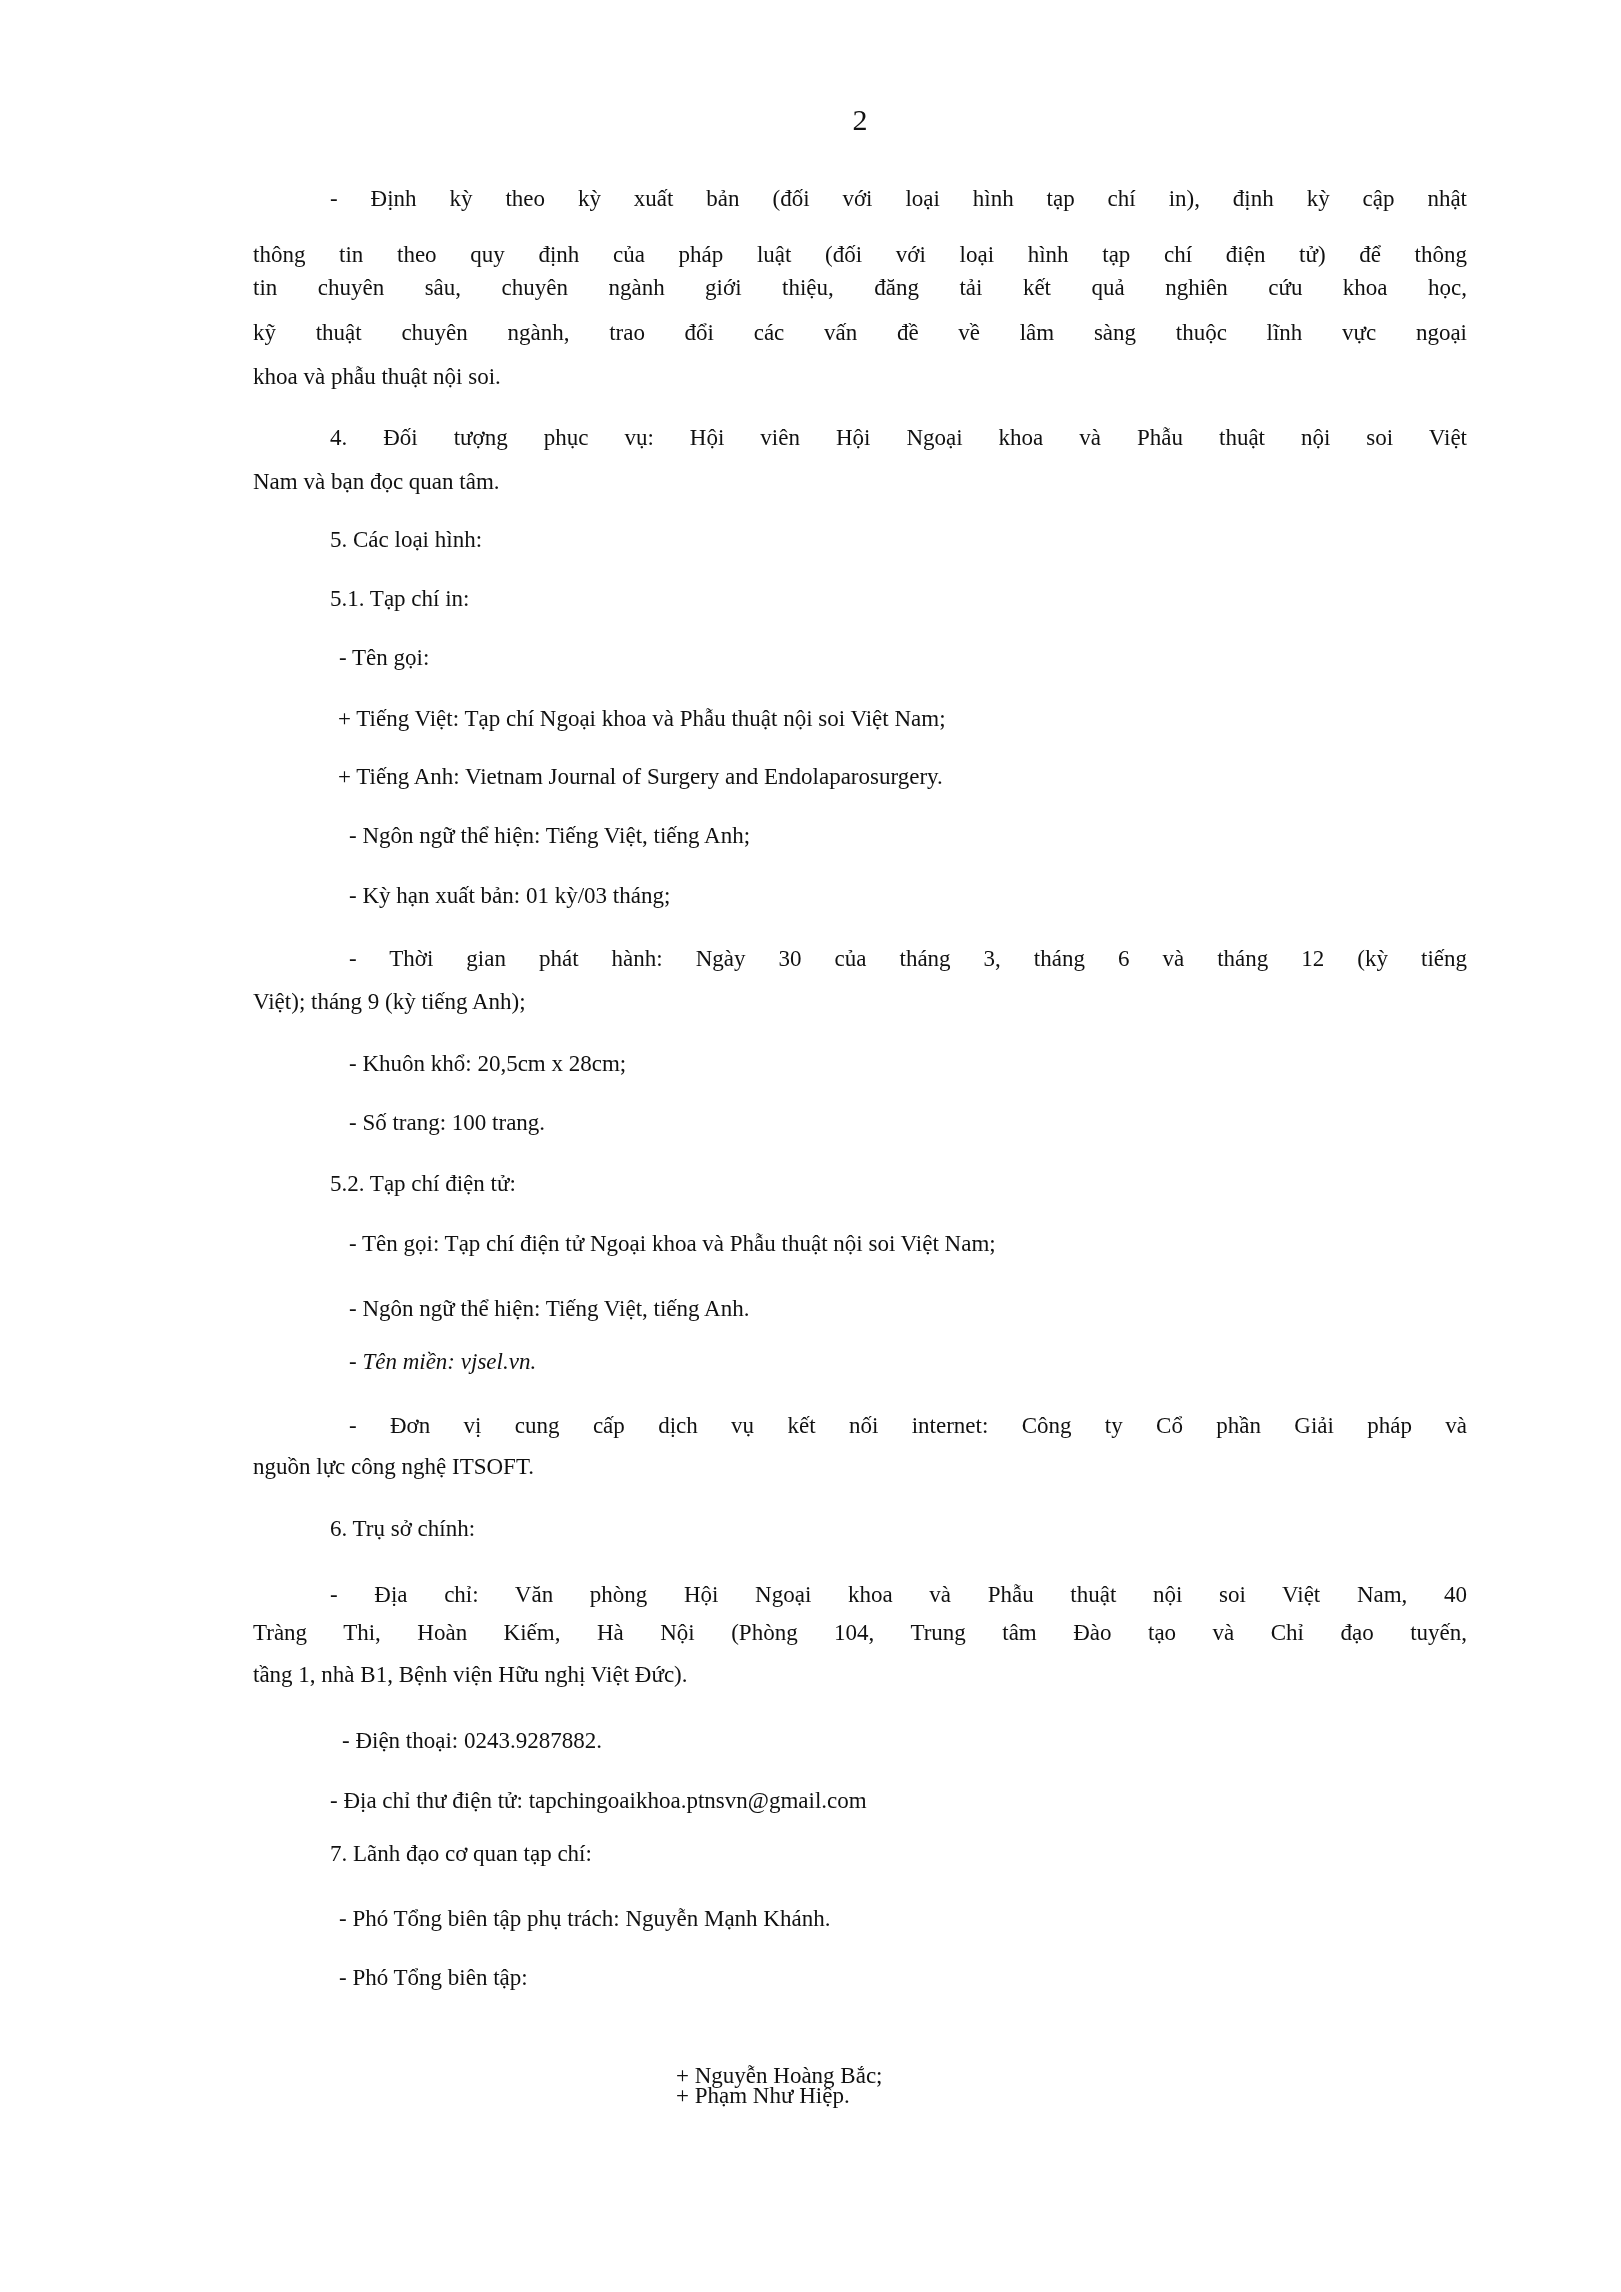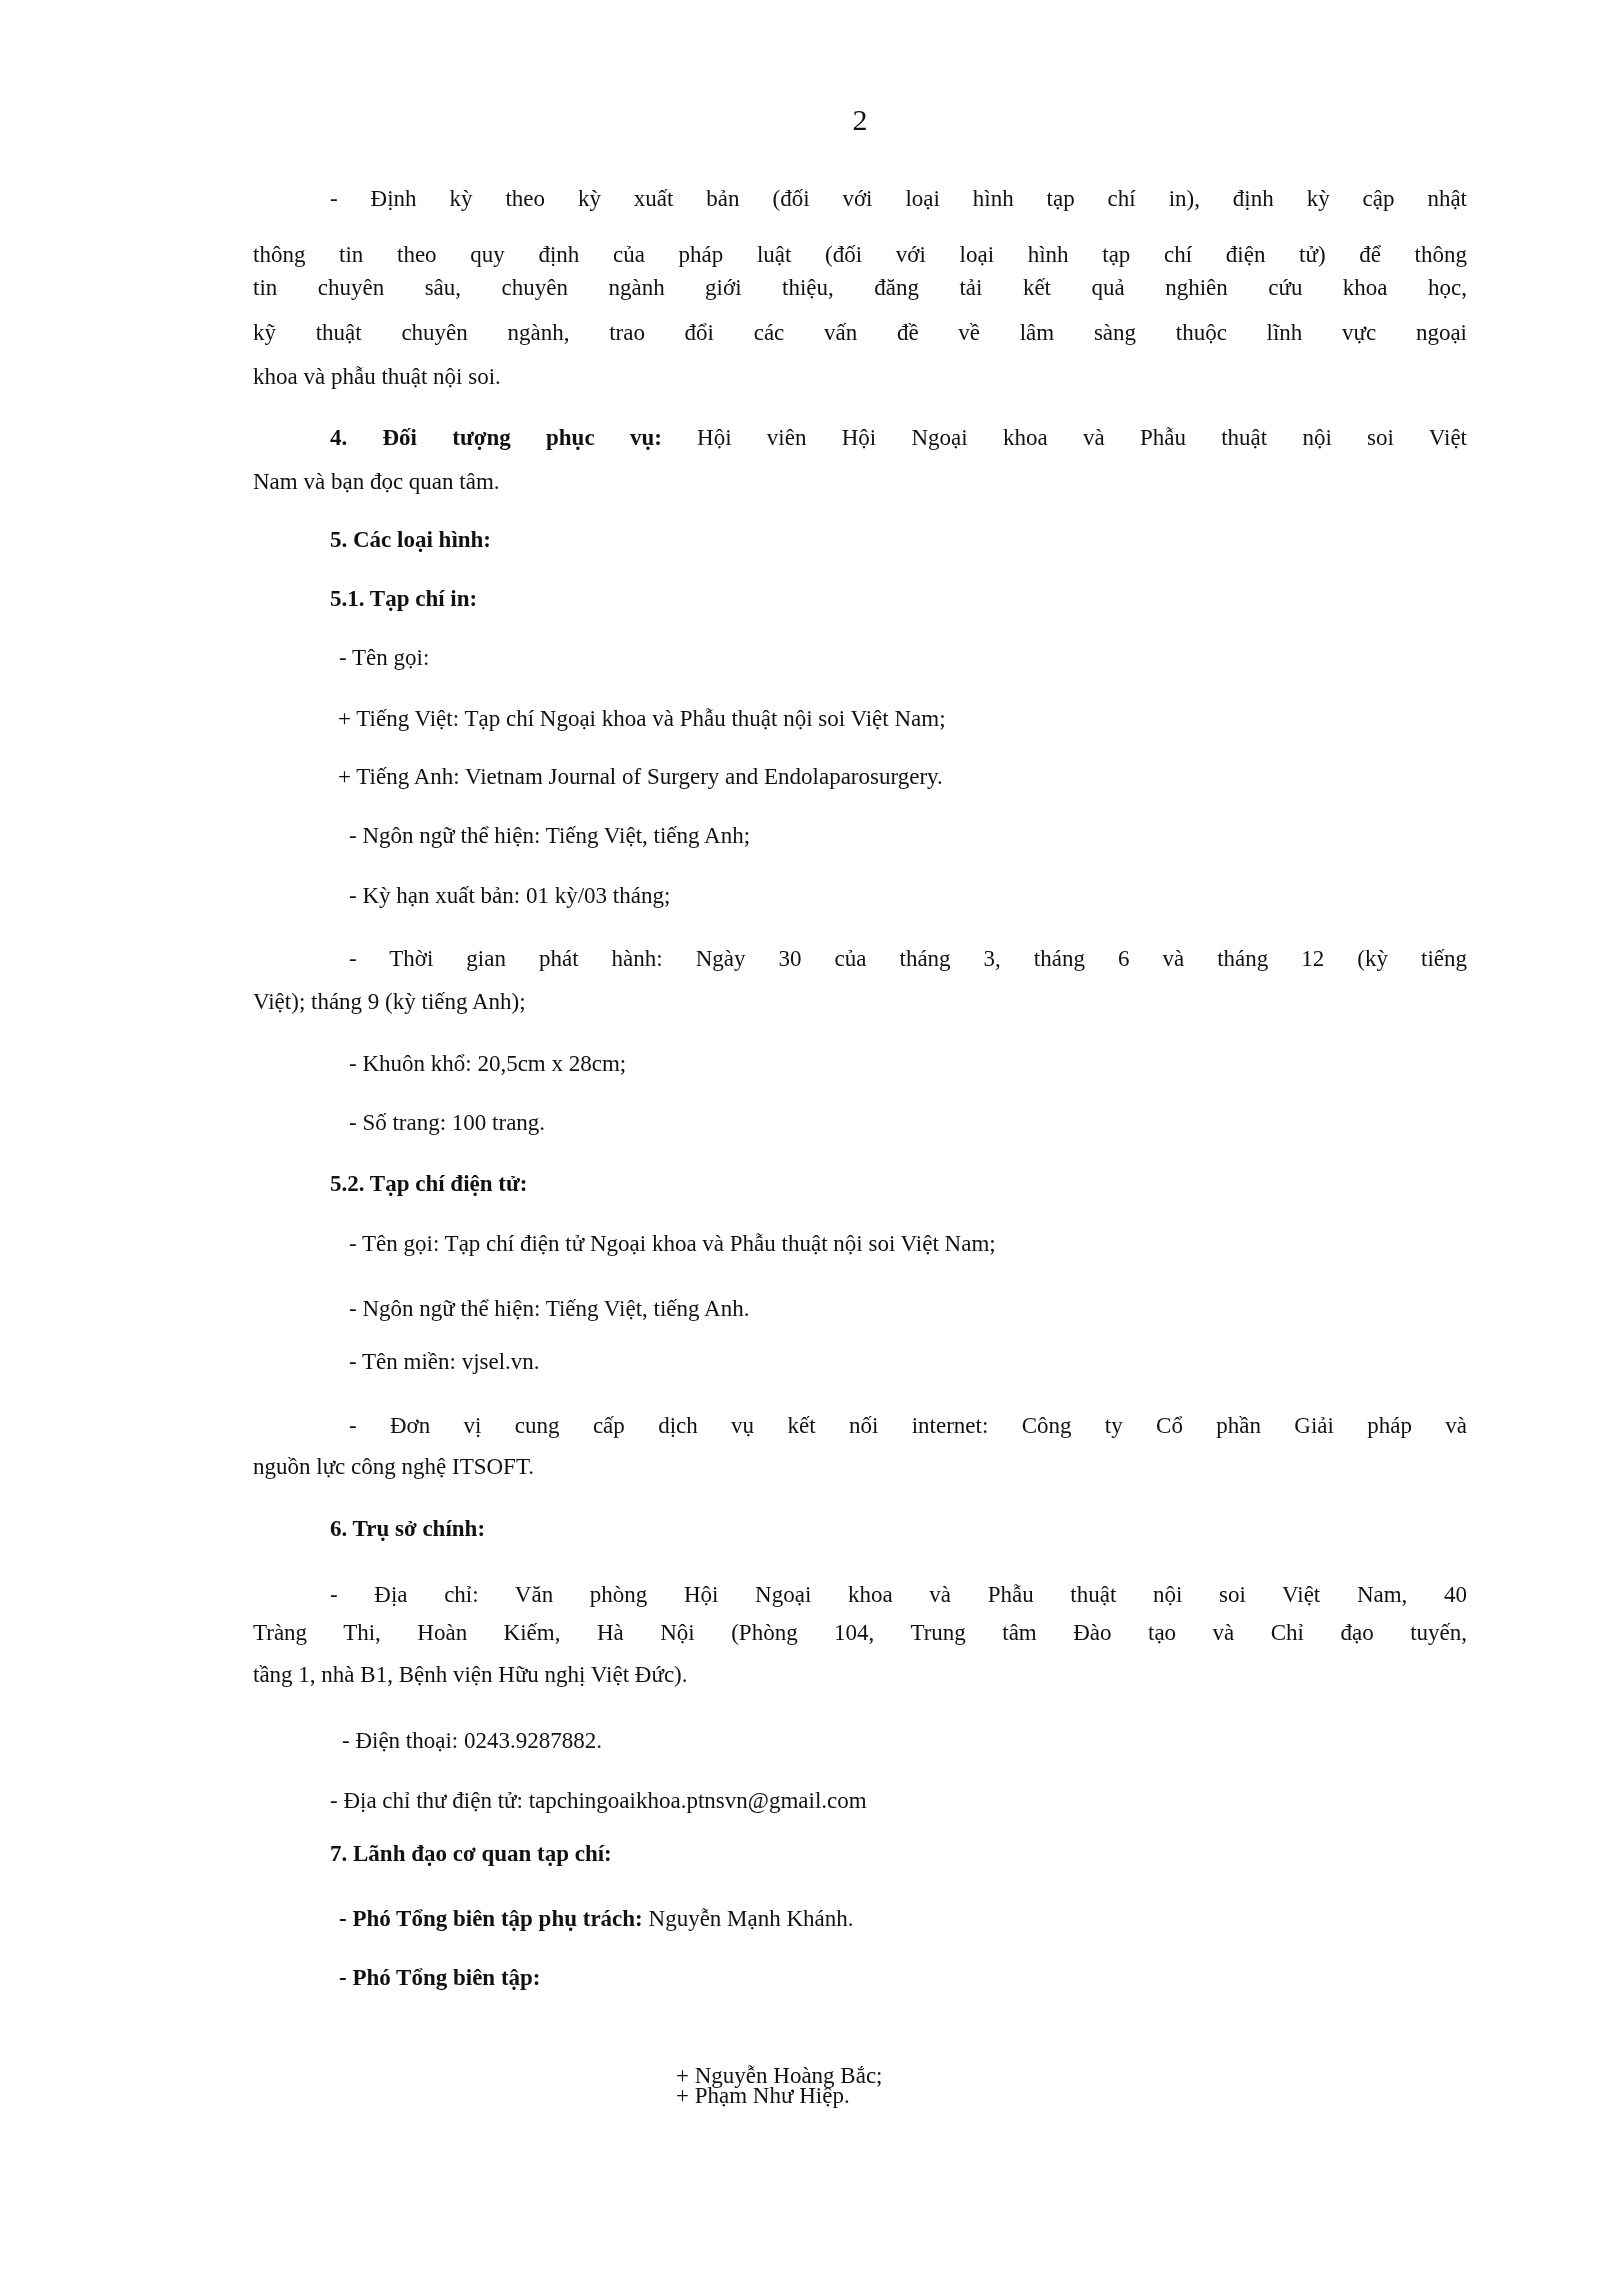--- a/index.html
+++ b/index.html
@@ -1,20 +1,20 @@
 <!DOCTYPE html>
 <html style="font-size:14.3px"><head>
 <meta charset="utf-8">
 <style>
   html, body { margin: 0; padding: 0; background: #ffffff; }
   body { width: 1622px; height: 2293px; position: relative; overflow: hidden;
          font-family: "Liberation Serif", "DejaVu Serif", serif; color: #111111; }
   .line { position: absolute; font-size: 23px; line-height: 43px; white-space: nowrap; height: 43px; }
   .just { text-align: justify; text-align-last: justify; white-space: normal; overflow: hidden; }
-  .b { font-weight: bold; }
+  .b { font-weight: normal; }
   .pageno { position: absolute; left: 842px; top: 100px; width: 36px; text-align: center; font-size: 30px; line-height: 39px; }
 </style>
 </head>
 <body>
 
 <div class="pageno">2</div>
 
 <div>
   <div class="line just" style="left:330px; top:177px; width:1137px;">- Định kỳ theo kỳ xuất bản (đối với loại hình tạp chí in), định kỳ cập nhật</div>
   <div class="line just" style="left:253px; top:222px; width:1214px;margin-top:11px;">thông tin theo quy định của pháp luật (đối với loại hình tạp chí điện tử) để thông</div>
@@ -37,21 +37,21 @@
   <div class="line" style="left:349px; top:814px;">- Ngôn ngữ thể hiện: Tiếng Việt, tiếng Anh;</div>
   <div class="line" style="left:349px; top:874px;">- Kỳ hạn xuất bản: 01 kỳ/03 tháng;</div>
   <div class="line just" style="left:349px; top:937px; width:1118px;">- Thời gian phát hành: Ngày 30 của tháng 3, tháng 6 và tháng 12 (kỳ tiếng</div>
   <div class="line" style="left:253px; top:980px;">Việt); tháng 9 (kỳ tiếng Anh);</div>
   <div class="line" style="left:349px; top:1042px;">- Khuôn khổ: 20,5cm x 28cm;</div>
   <div class="line" style="left:349px; top:1101px;">- Số trang: 100 trang.</div>
 
   <div class="line b" style="left:330px; top:1162px;">5.2. Tạp chí điện tử:</div>
   <div class="line" style="left:349px; top:1222px;">- Tên gọi: Tạp chí điện tử Ngoại khoa và Phẫu thuật nội soi Việt Nam;</div>
   <div class="line" style="left:349px; top:1280px;margin-top:7px;">- Ngôn ngữ thể hiện: Tiếng Việt, tiếng Anh.</div>
-  <div class="line" style="left:349px; top:1340px;">- Tên miền: vjsel.vn.</div>
+  <div class="line" style="left:349px; top:1340px;font-style:italic;">- Tên miền: vjsel.vn.</div>
   <div class="line just" style="left:349px; top:1404px; width:1118px;">- Đơn vị cung cấp dịch vụ kết nối internet: Công ty Cổ phần Giải pháp và</div>
   <div class="line" style="left:253px; top:1445px;">nguồn lực công nghệ ITSOFT.</div>
 </div>
 
 <div>
   <div class="line b" style="left:330px; top:1507px;">6. Trụ sở chính:</div>
   <div class="line just" style="left:330px; top:1573px; width:1137px;">- Địa chỉ: Văn phòng Hội Ngoại khoa và Phẫu thuật nội soi Việt Nam, 40</div>
   <div class="line just" style="left:253px; top:1611px; width:1214px;">Tràng Thi, Hoàn Kiếm, Hà Nội (Phòng 104, Trung tâm Đào tạo và Chỉ đạo tuyến,</div>
   <div class="line" style="left:253px; top:1653px;">tầng 1, nhà B1, Bệnh viện Hữu nghị Việt Đức).</div>
   <div class="line" style="left:342px; top:1719px;">- Điện thoại: 0243.9287882.</div>

